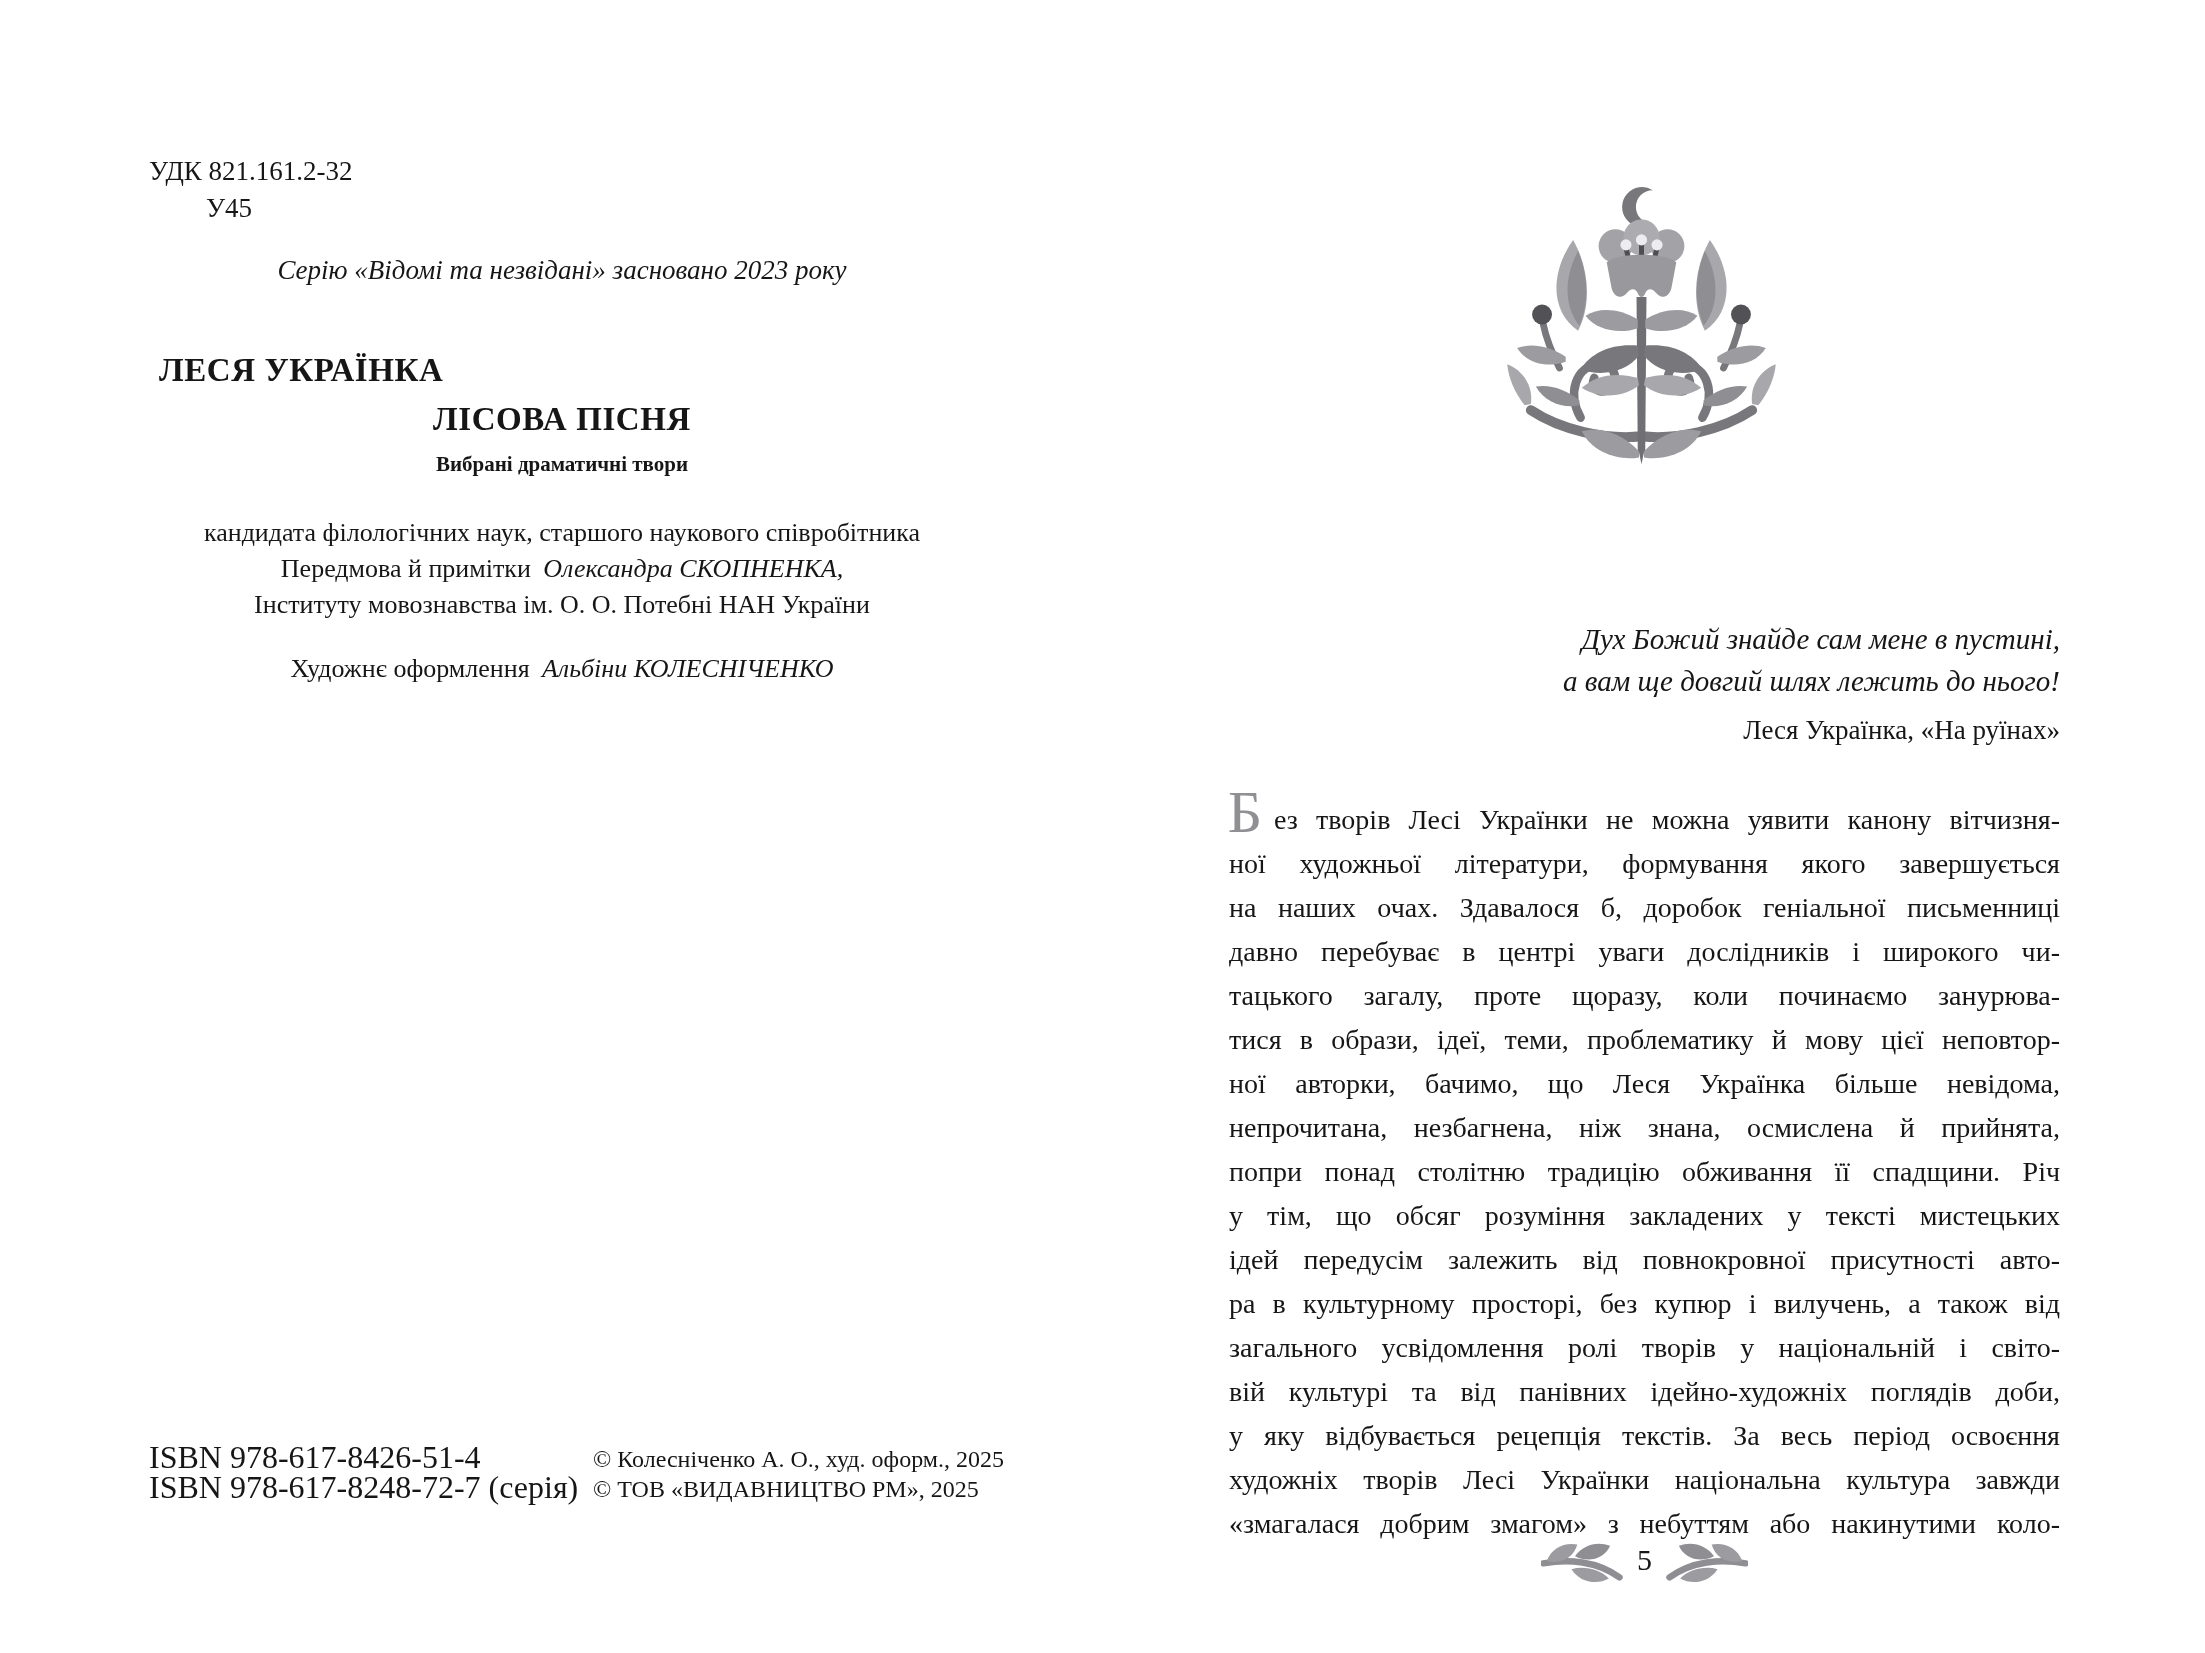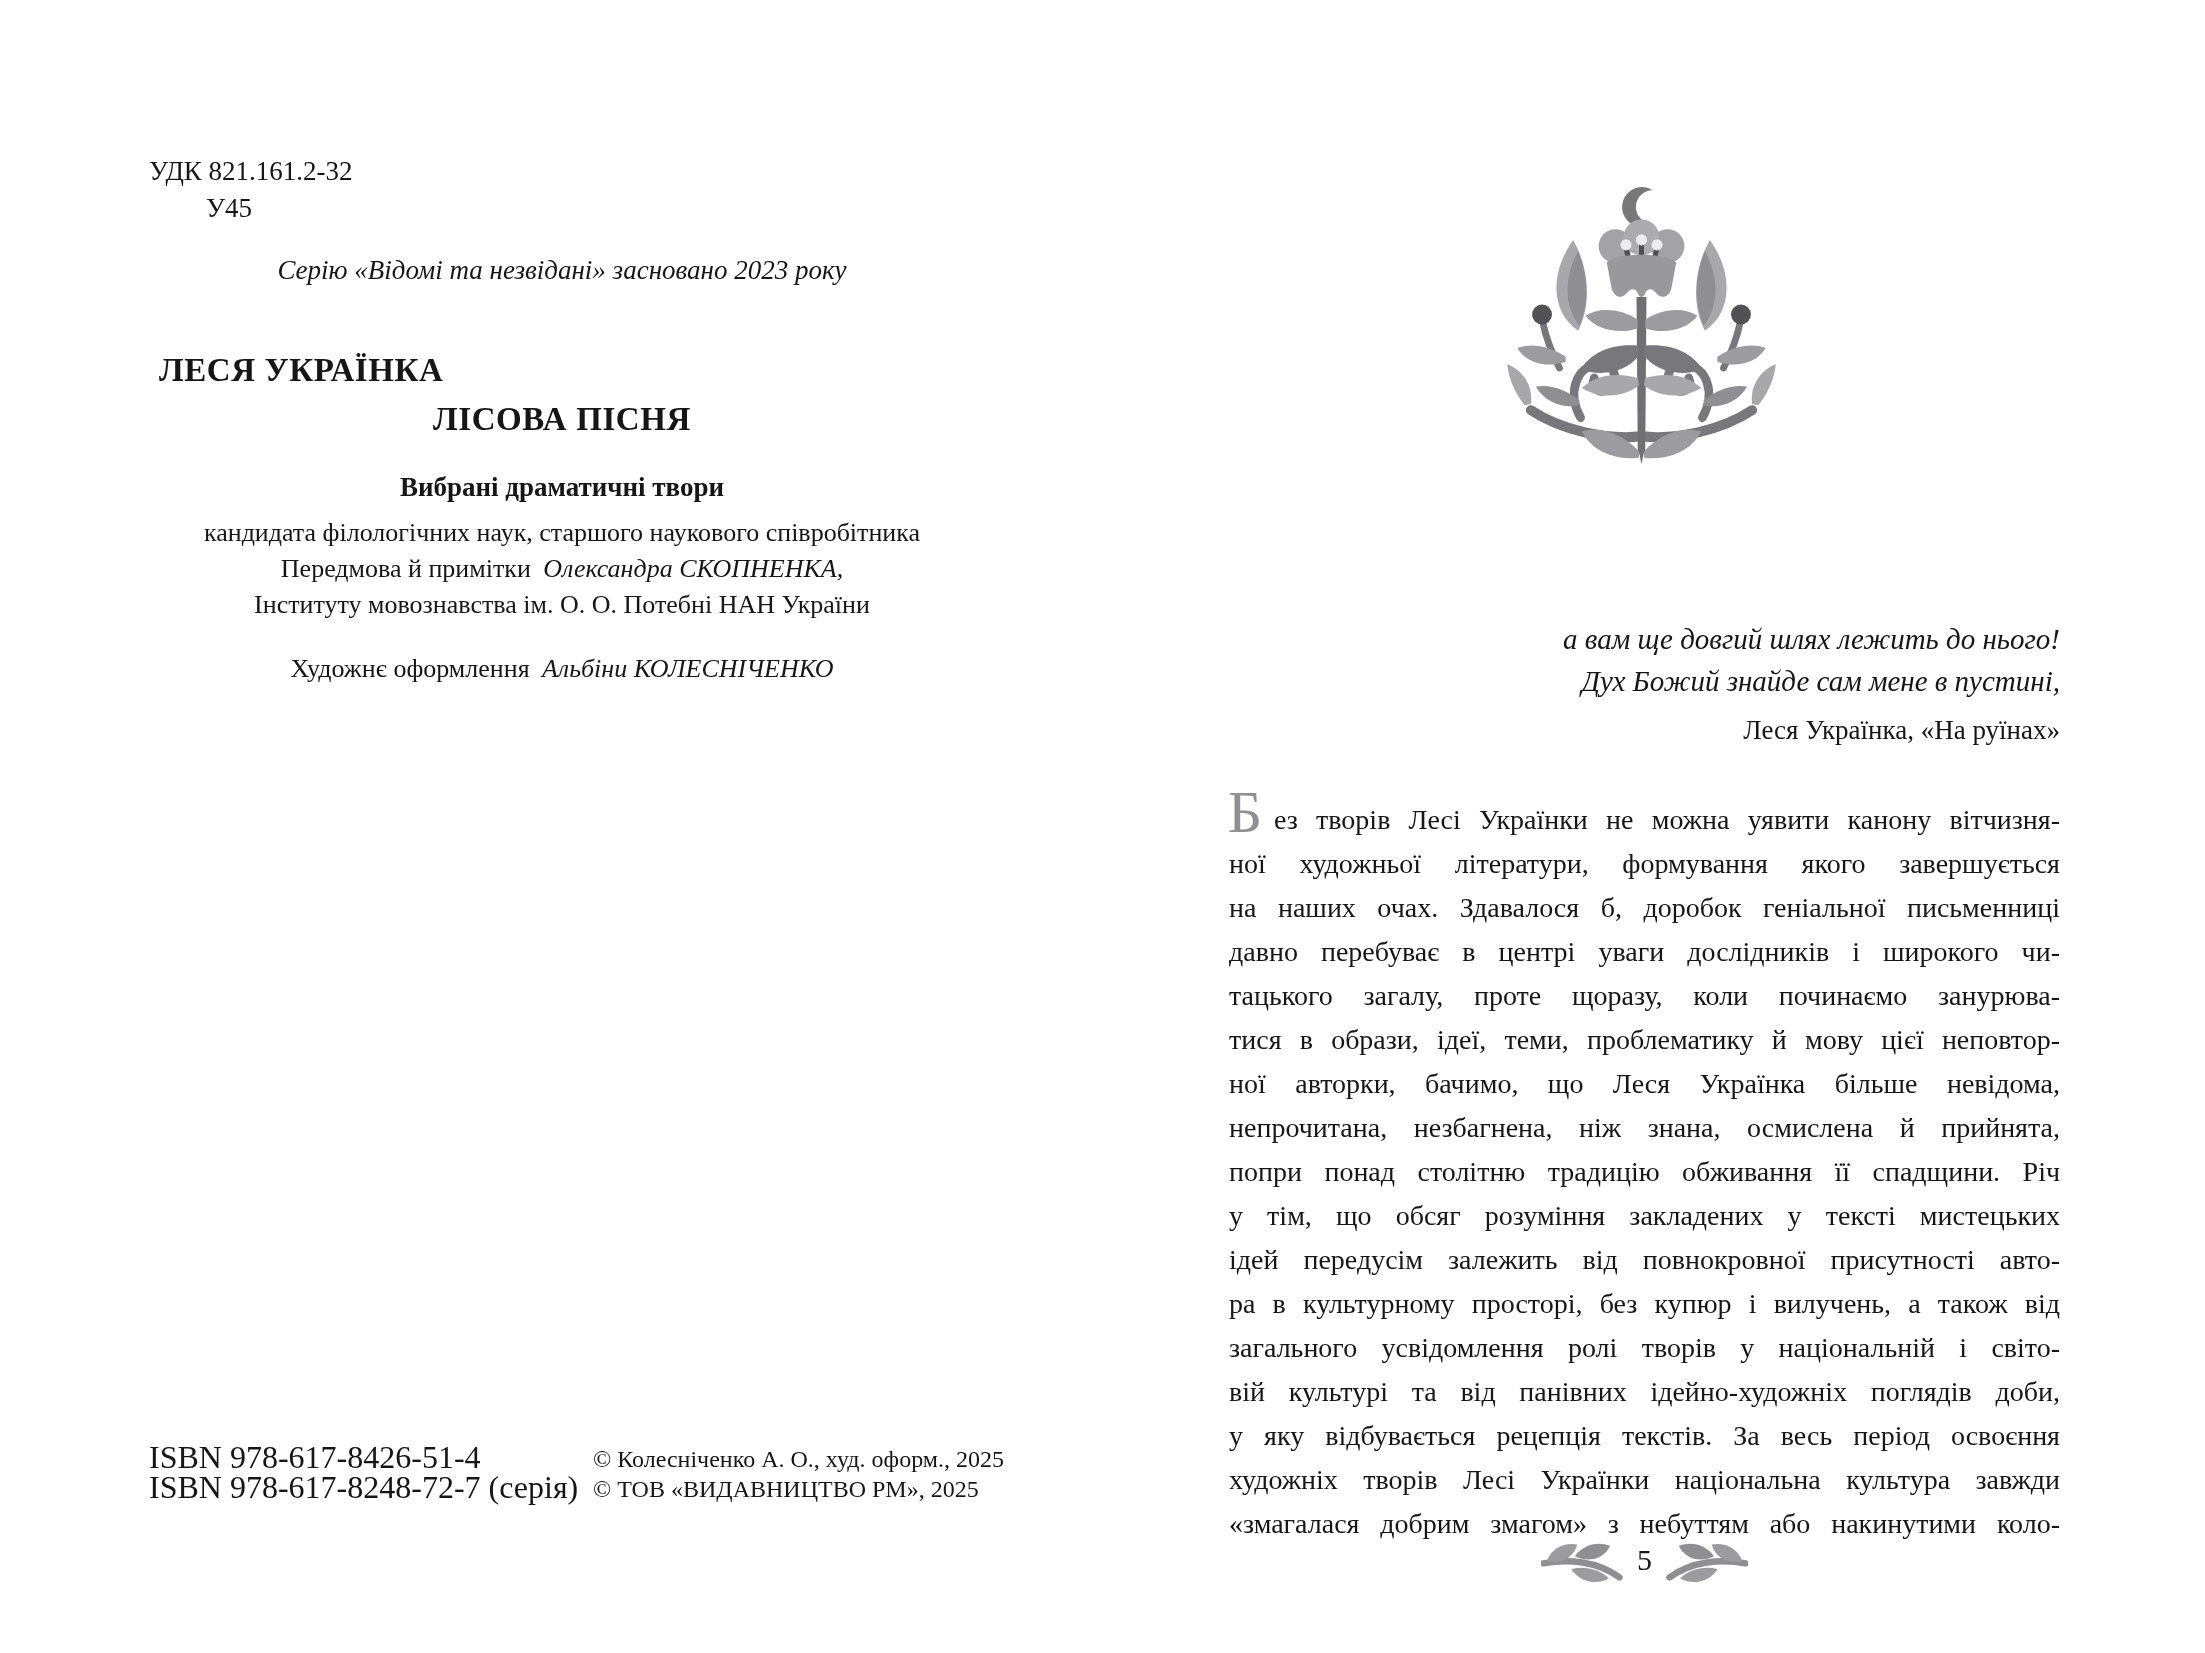--- a/index.html
+++ b/index.html
@@ -17,21 +17,21 @@
   
   .udk{left:149px;top:153px;font-size:27px;line-height:37px;}
   .udk .l2{padding-left:57px;}
   .series{left:159px;top:255px;width:806px;text-align:center;
           font-style:italic;font-size:27px;}
   .author{left:159px;top:352px;width:806px;text-align:left;
           font-weight:bold;font-size:33px;letter-spacing:0.6px;}
   .btitle{left:159px;top:401px;width:806px;text-align:center;
           font-weight:bold;font-size:33px;letter-spacing:0.6px;}
   .subtitle{left:159px;top:452px;width:806px;text-align:center;
-          font-weight:bold;font-size:27px;margin-top:20px;}
+          font-weight:bold;font-size:21px;}
   .preface{left:159px;top:515px;width:806px;text-align:center;
           font-size:26px;line-height:36px;}
   .preface em,.design em{font-style:italic;margin-left:12.4px;}
   .design{left:159px;top:654px;width:806px;text-align:center;font-size:26px;}
   .isbn{left:149px;top:1442px;font-size:32px;line-height:30px;}
   .copyright{left:593px;top:1444px;font-size:24px;line-height:30px;}
 
   
   .ornament{left:1506px;top:159px;width:271px;height:306px;}
   .heading{left:1229px;top:479px;width:831px;text-align:center;
@@ -132,22 +132,22 @@
     <path d="M193 142 C196 158 200 170 206 182" stroke="#4e4e53" stroke-width="8" fill="none"></path>
     <path d="M243 142 C240 158 236 170 230 182" stroke="#4e4e53" stroke-width="8" fill="none"></path>
     <circle cx="193" cy="138" r="9" fill="#ededef"></circle>
     <circle cx="218" cy="130" r="9" fill="#ededef"></circle>
     <circle cx="243" cy="138" r="9" fill="#ededef"></circle>
     <path d="M162 166 C180 150 256 150 274 166 L266 208 C262 222 250 226 242 216 C236 208 228 206 224 216 C221 224 215 224 212 216 C208 206 200 208 194 216 C186 226 174 222 170 208 Z" fill="#98989d"></path>
   </svg>
 
 
   <div class="abs epigraph">
+    <div>Дух Божий знайде сам мене в пустині,</div>
     <div>а вам ще довгий шлях лежить до нього!</div>
-    <div>Дух Божий знайде сам мене в пустині,</div>
   </div>
 
   <div class="abs attribution">Леся Українка, «На руїнах»</div>
 
   <div class="abs bodytext">
     <span class="dropcap">Б</span>
     <div class="bline first">ез творів Лесі Українки не можна уявити канону вітчизня-</div>
     <div>
         <div class="bline">ної художньої літератури, формування якого завершується</div>
         <div class="bline">на наших очах. Здавалося б, доробок геніальної письменниці</div>

